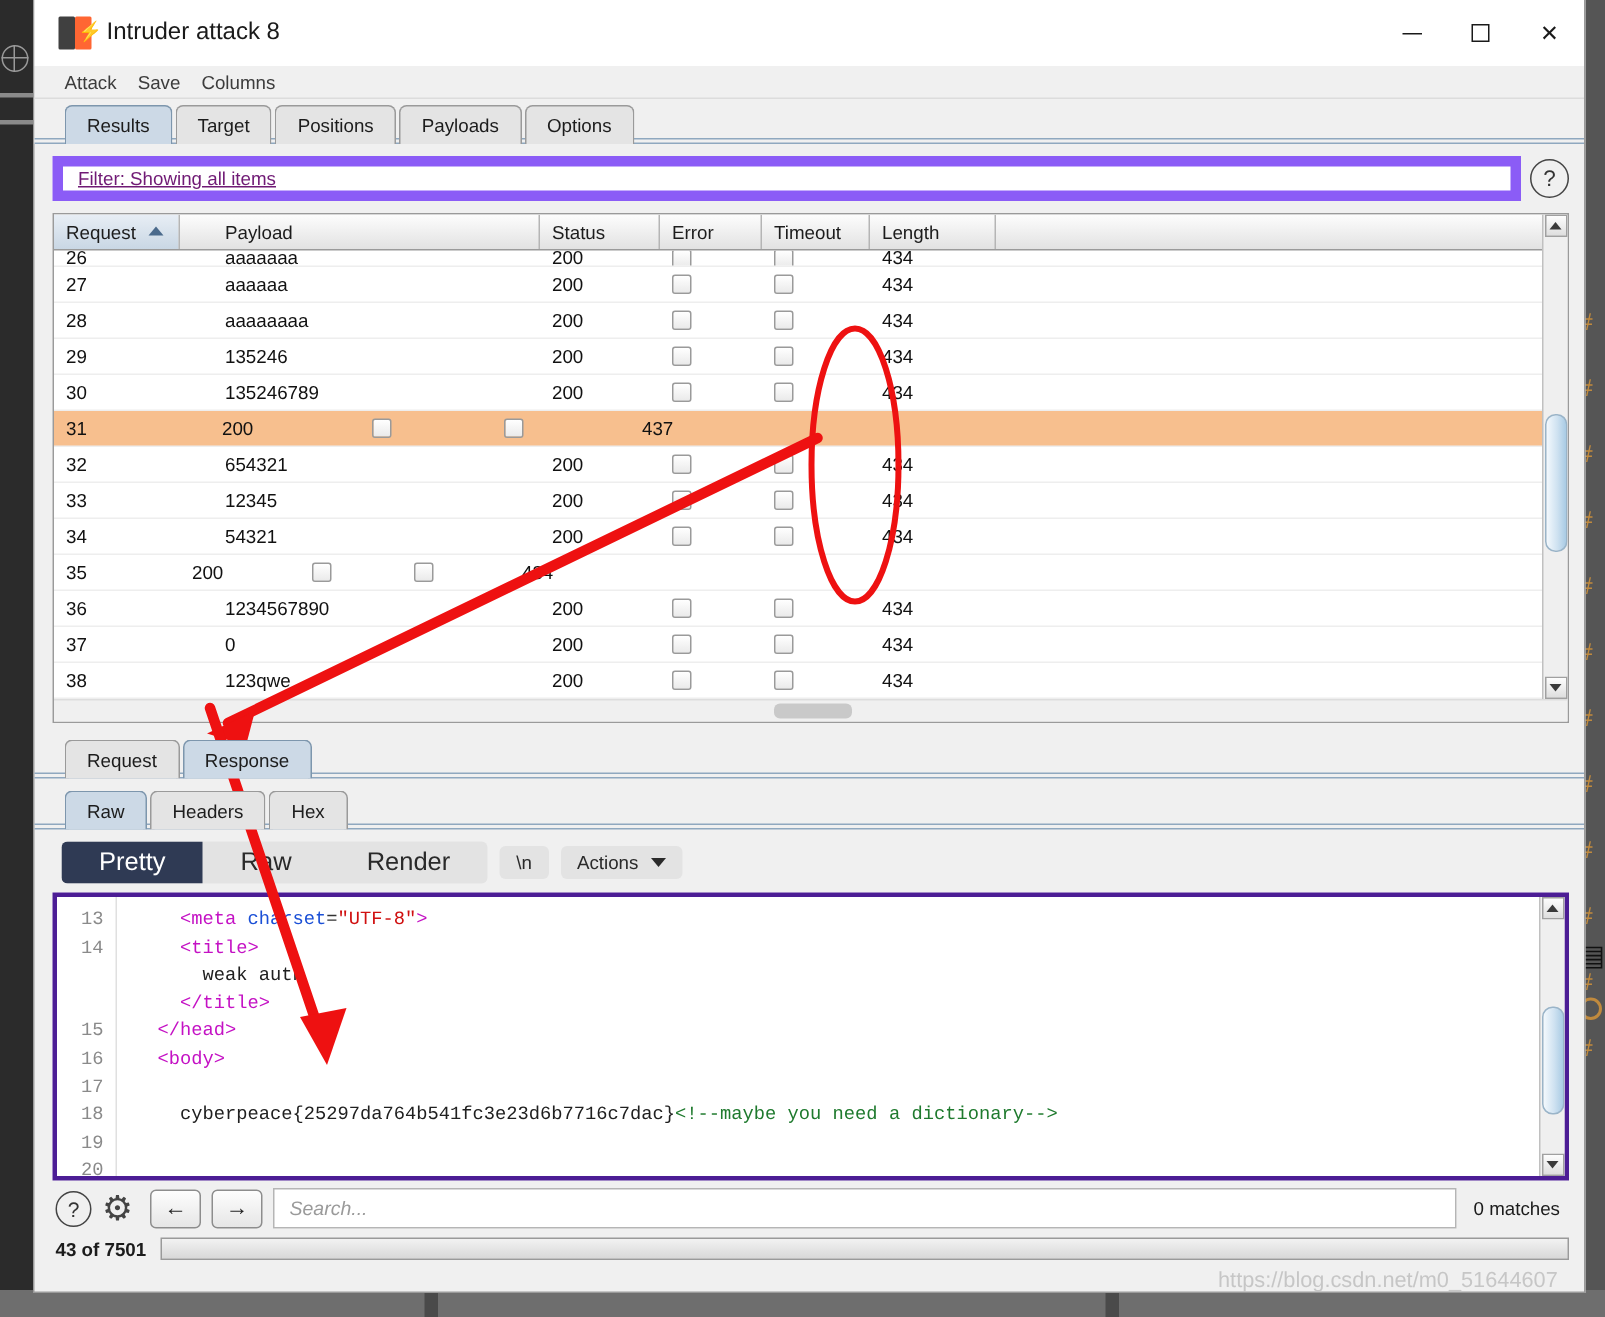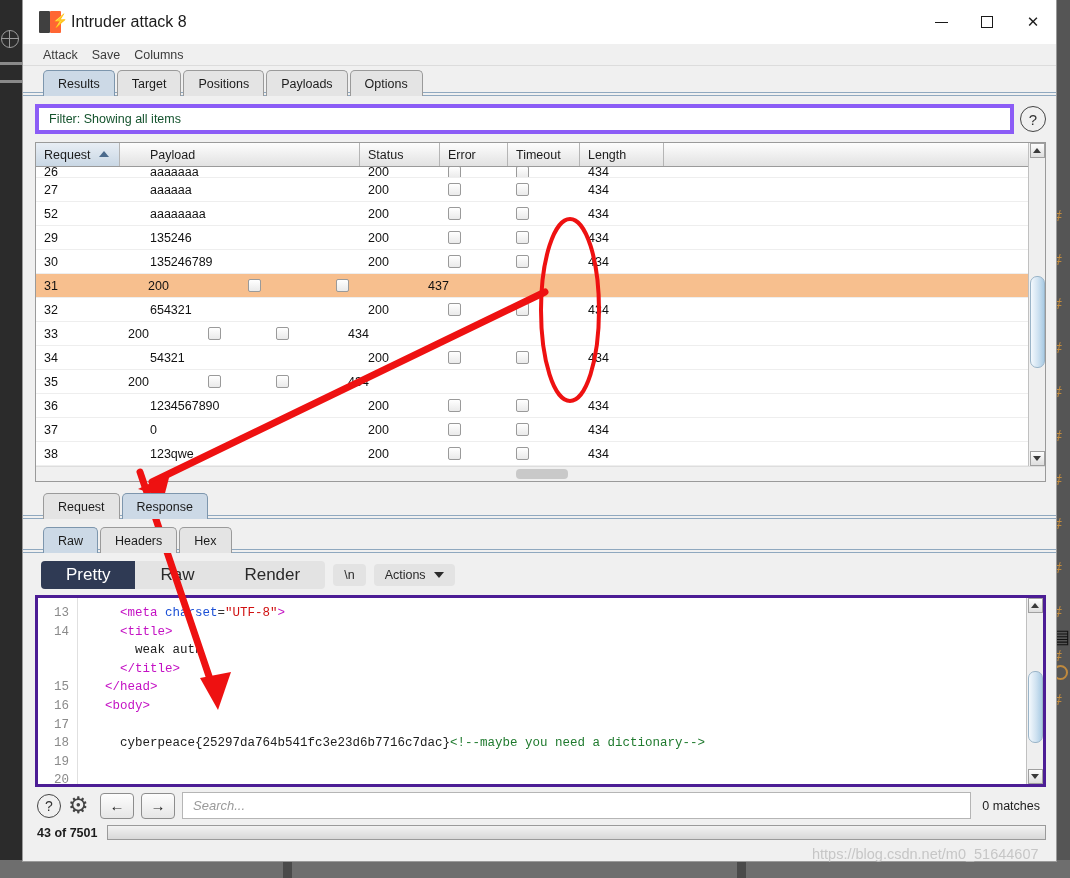--- a/index.html
+++ b/index.html
@@ -64,22 +64,22 @@
   .tabrow:after { content:""; position:absolute; left:0; right:0; bottom:0; height:2px;
      border-top:1px solid #8fa8bf; border-bottom:1px solid #8fa8bf; background:#f0f0f0; }
   .tab { height:26px; padding:0 14px; display:flex; align-items:center; font-size:12.5px;
      color:#1c1c1c; background:#e4e4e4; border:1px solid #9a9a9a; border-bottom:none;
      border-radius:5px 5px 0 0; margin-right:2px; position:relative; z-index:2; }
   .tab.active { background:#ccd9e6; border-color:#7d96ad; }
   .tab-filler { flex:1; }
 
   
   .filterzone { padding:8px 8px 4px 12px; display:flex; align-items:center; gap:6px; flex:0 0 auto; }
-  .filterbox { flex:1; height:30px; background:#fff; border:4px solid #8b5cf6;
-     display:flex; align-items:center; padding-left:10px; font-size:12.5px; color:#14532d; }
+  .filterbox { flex:1; height:30px; background:#fff; border:7px solid #8b5cf6;
+     display:flex; align-items:center; padding-left:10px; font-size:12.5px; color:#701a75;text-decoration:underline; }
   .helpbtn { width:26px; height:26px; border:1.6px solid #444; border-radius:50%;
      display:flex; align-items:center; justify-content:center; font-size:15px; color:#333;
      background:#f0f0f0; margin-right:2px; }
 
   
   .tablewrap { margin:4px 10px 0 12px; border:1px solid #9a9a9a; background:#fff;
      display:flex; flex-direction:column; flex:0 0 290px; position:relative; }
   .thead { display:flex; height:24px; flex:0 0 24px;
      background:linear-gradient(#fdfdfd,#e2e2e2); border-bottom:1px solid #9a9a9a; }
   .th { display:flex; align-items:center; padding:0 8px; font-size:12.5px; color:#1c1c1c;
@@ -280,21 +280,21 @@
               <div class="td c-err">
                 <div class="cb"></div>
               </div>
               <div class="td c-tim">
                 <div class="cb"></div>
               </div>
               <div class="td c-len">434</div>
               <div class="td c-com"></div>
             </div>
             <div class="trow">
-              <div class="td c-req">52</div>
+              <div class="td c-req">28</div>
               <div class="td c-pay">aaaaaaaa</div>
               <div class="td c-sta">200</div>
               <div class="td c-err">
                 <div class="cb"></div>
               </div>
               <div class="td c-tim">
                 <div class="cb"></div>
               </div>
               <div class="td c-len">434</div>
               <div class="td c-com"></div>
@@ -345,20 +345,21 @@
                 <div class="cb"></div>
               </div>
               <div class="td c-tim">
                 <div class="cb"></div>
               </div>
               <div class="td c-len">434</div>
               <div class="td c-com"></div>
             </div>
             <div class="trow">
               <div class="td c-req">33</div>
+              <div class="td c-pay">12345</div>
               <div class="td c-sta">200</div>
               <div class="td c-err">
                 <div class="cb"></div>
               </div>
               <div class="td c-tim">
                 <div class="cb"></div>
               </div>
               <div class="td c-len">434</div>
               <div class="td c-com"></div>
             </div>

